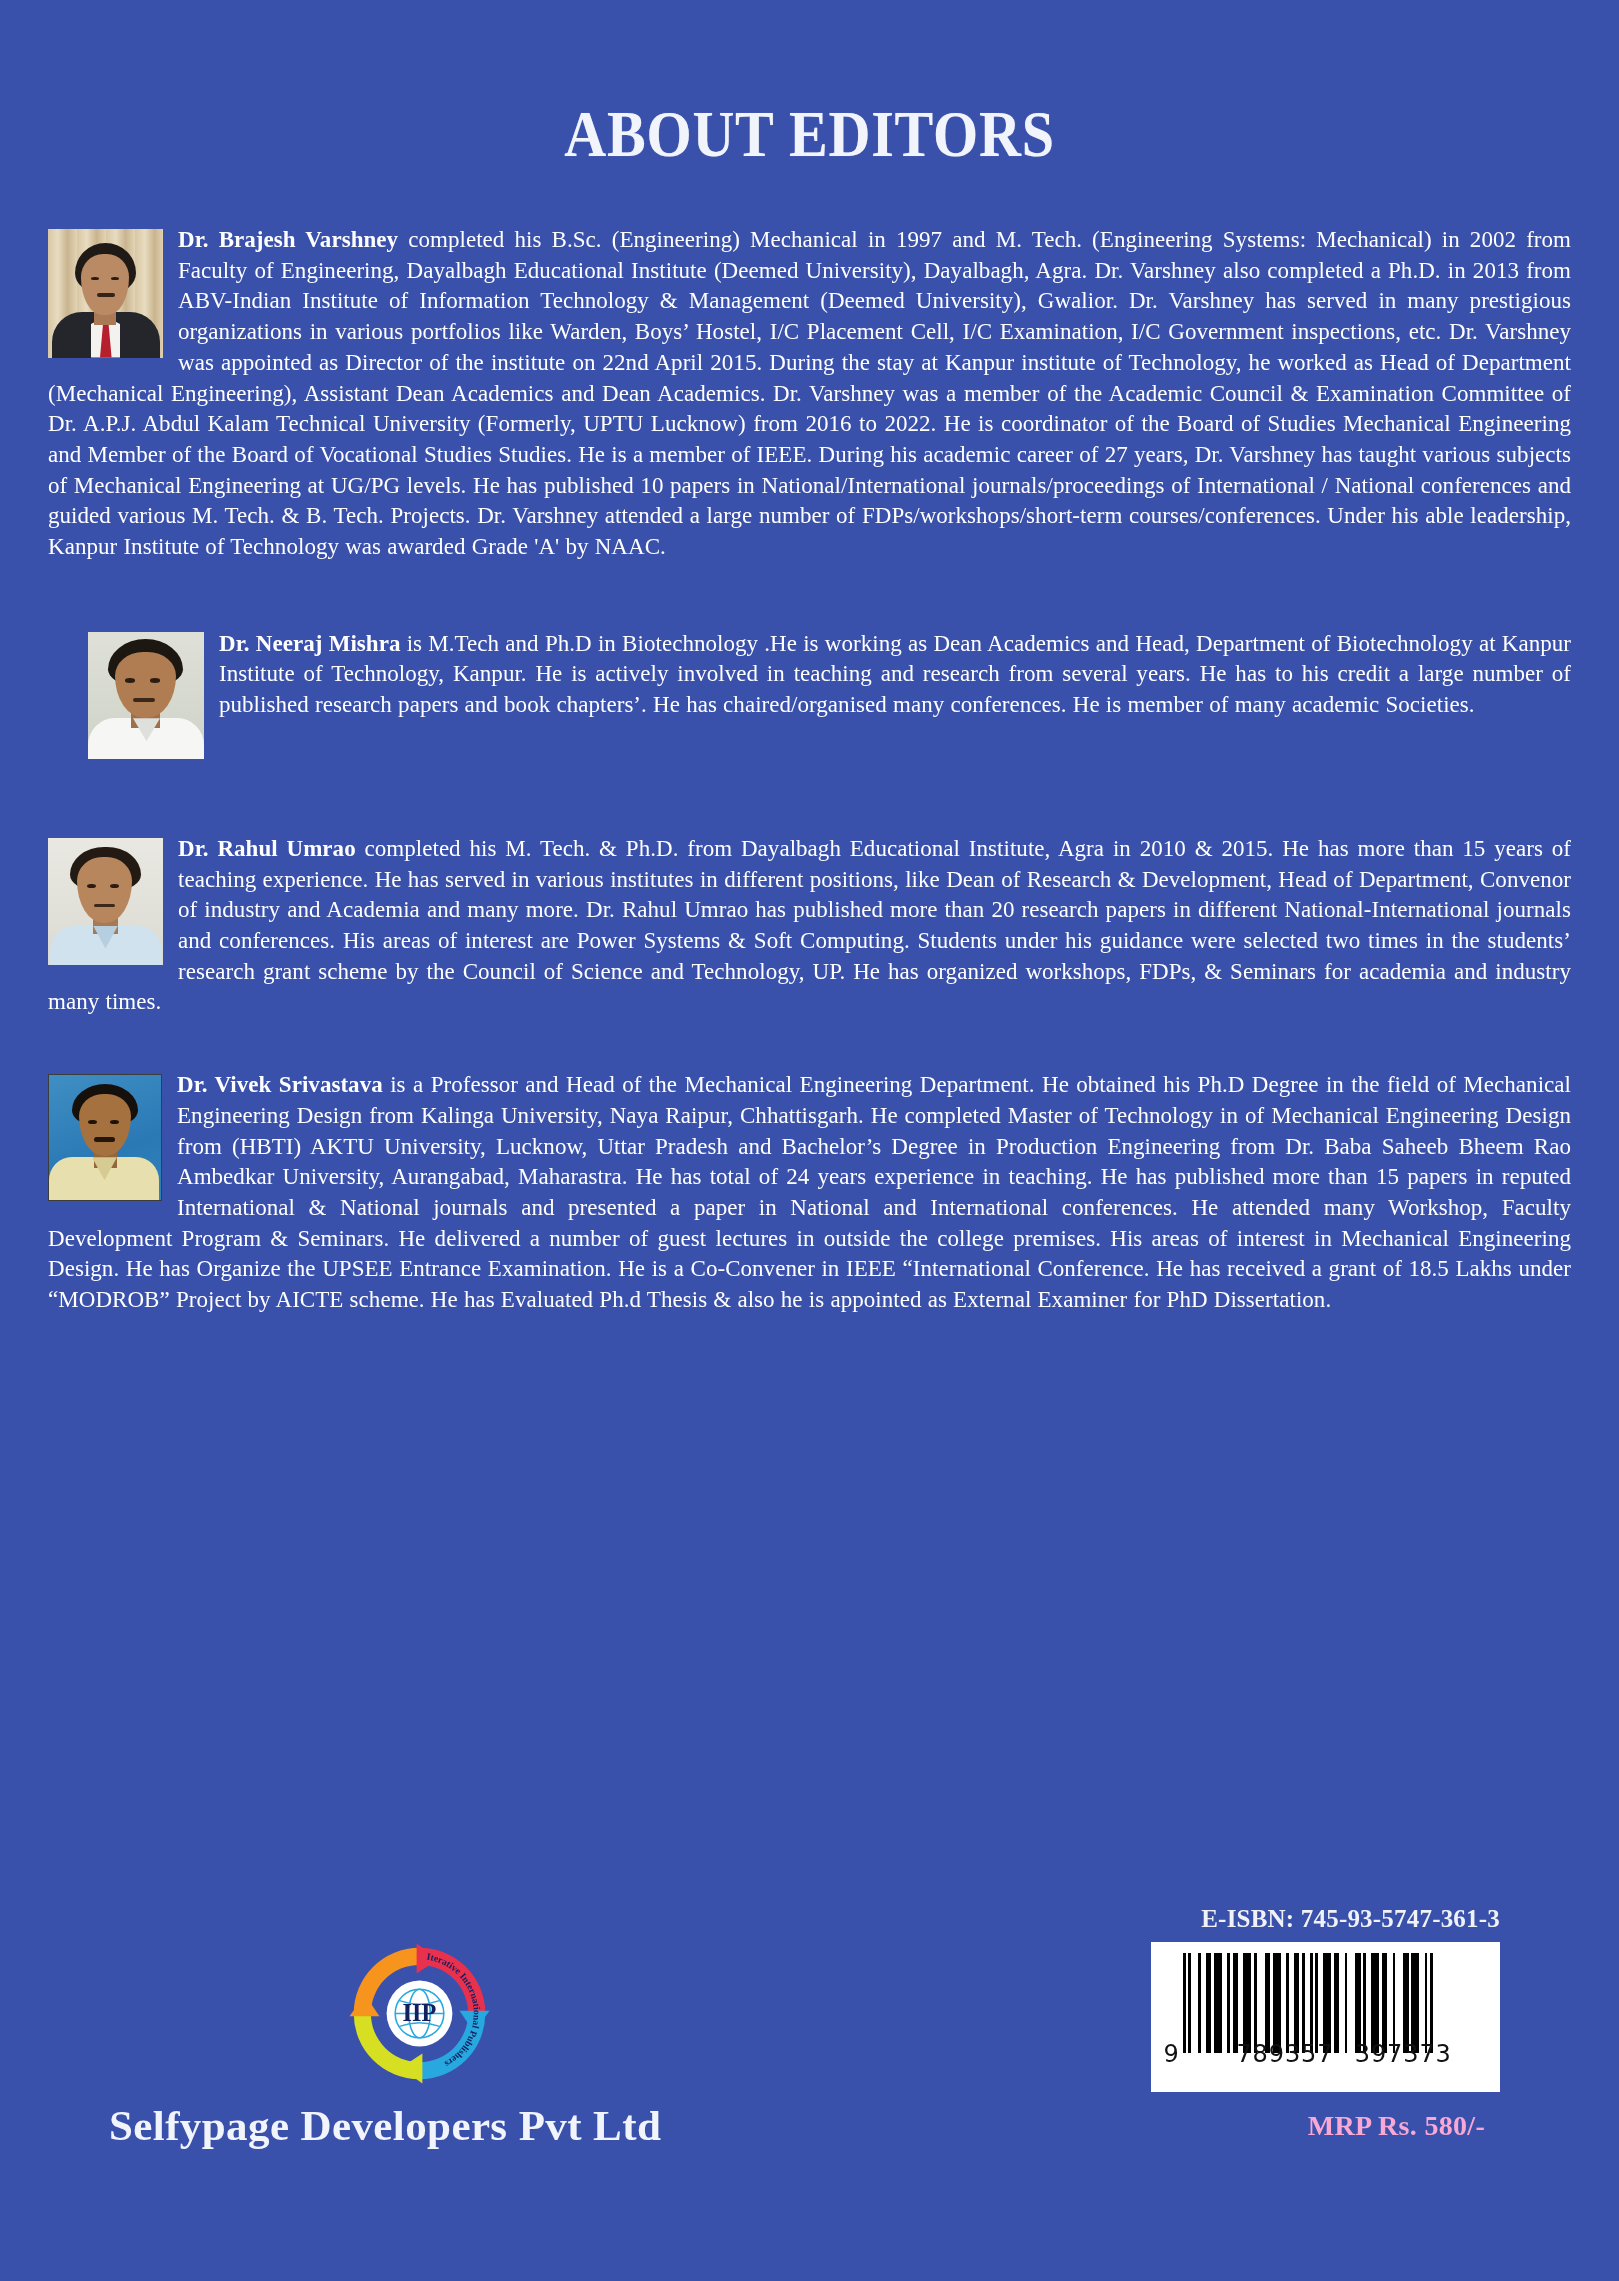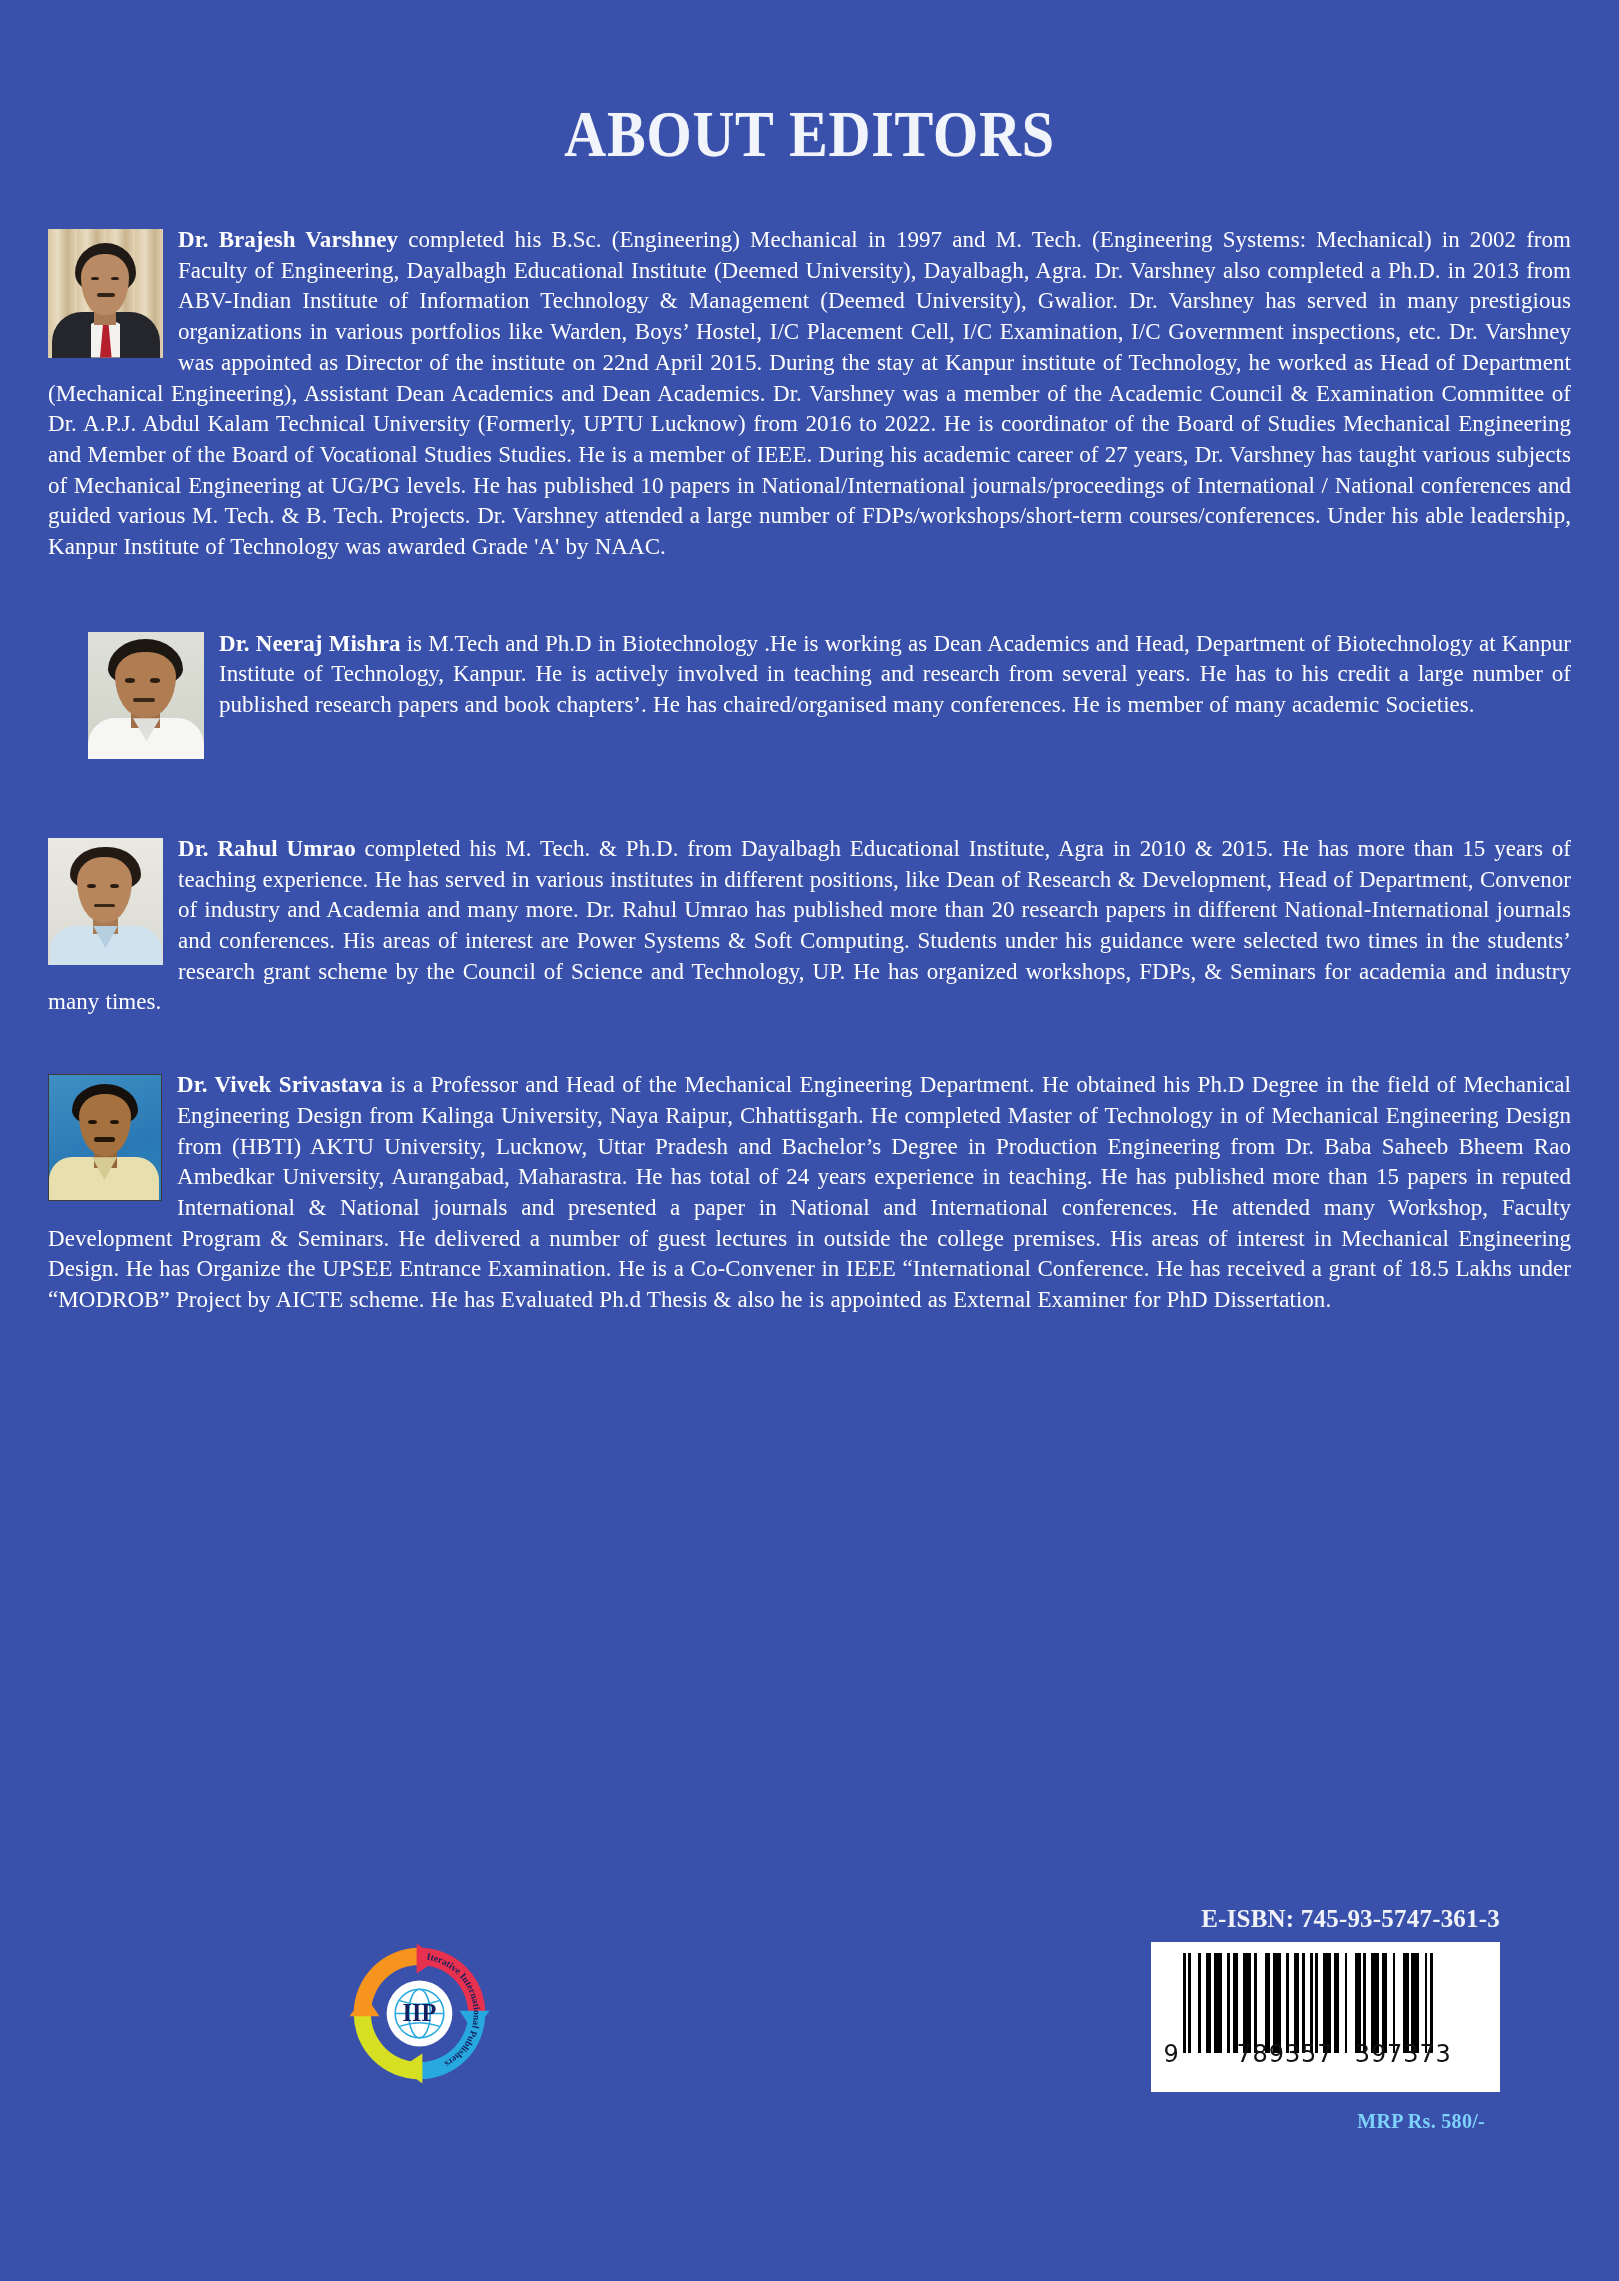--- a/index.html
+++ b/index.html
@@ -230,23 +230,23 @@
   }
   .bd-lead { width: 25px; text-align: left; }
   .bd-left { flex: 1; text-align: right; margin-left: 5.3px; }
   .bd-right { flex: 1; text-align: center; }
   .bd-tail { width: 18px; }
 
   .mrp {
     position: absolute;
     right: 134px;
     top: 230px;
-    font-size: 20px;
+    font-size: 28px;
     font-weight: bold;
-    color: #7dd3fc;
+    color: #f9a8d4;
     white-space: nowrap;
     letter-spacing: 0.3px;
   }
 
   
   .logo {
     position: absolute;
     left: 348px;
     top: 62px;
     width: 143px;
@@ -362,20 +362,21 @@
 
         <defs>
           <path id="ringpath" d="M100,24 A76,76 0 1,1 99.9,24"></path>
         </defs>
         <text font-family="Liberation Serif, serif" font-size="13.5" font-weight="bold" fill="#14205e">
           <textPath href="#ringpath" startOffset="2%">Iterative International Publishers</textPath>
         </text>
       </svg>
     </div>
 
+    <div class="publisher">Selfypage Developers Pvt Ltd</div>
 
     <div class="isbn">E-ISBN: 745-93-5747-361-3</div>
 
     <div class="barcode-box">
       <div class="bars">
         <span style="width:2.7px"></span>
           <span class="w" style="width:2.7px"></span>
           <span style="width:2.7px"></span>
         <span class="w" style="width:7.1px"></span>
         <span style="width:2.7px"></span>

